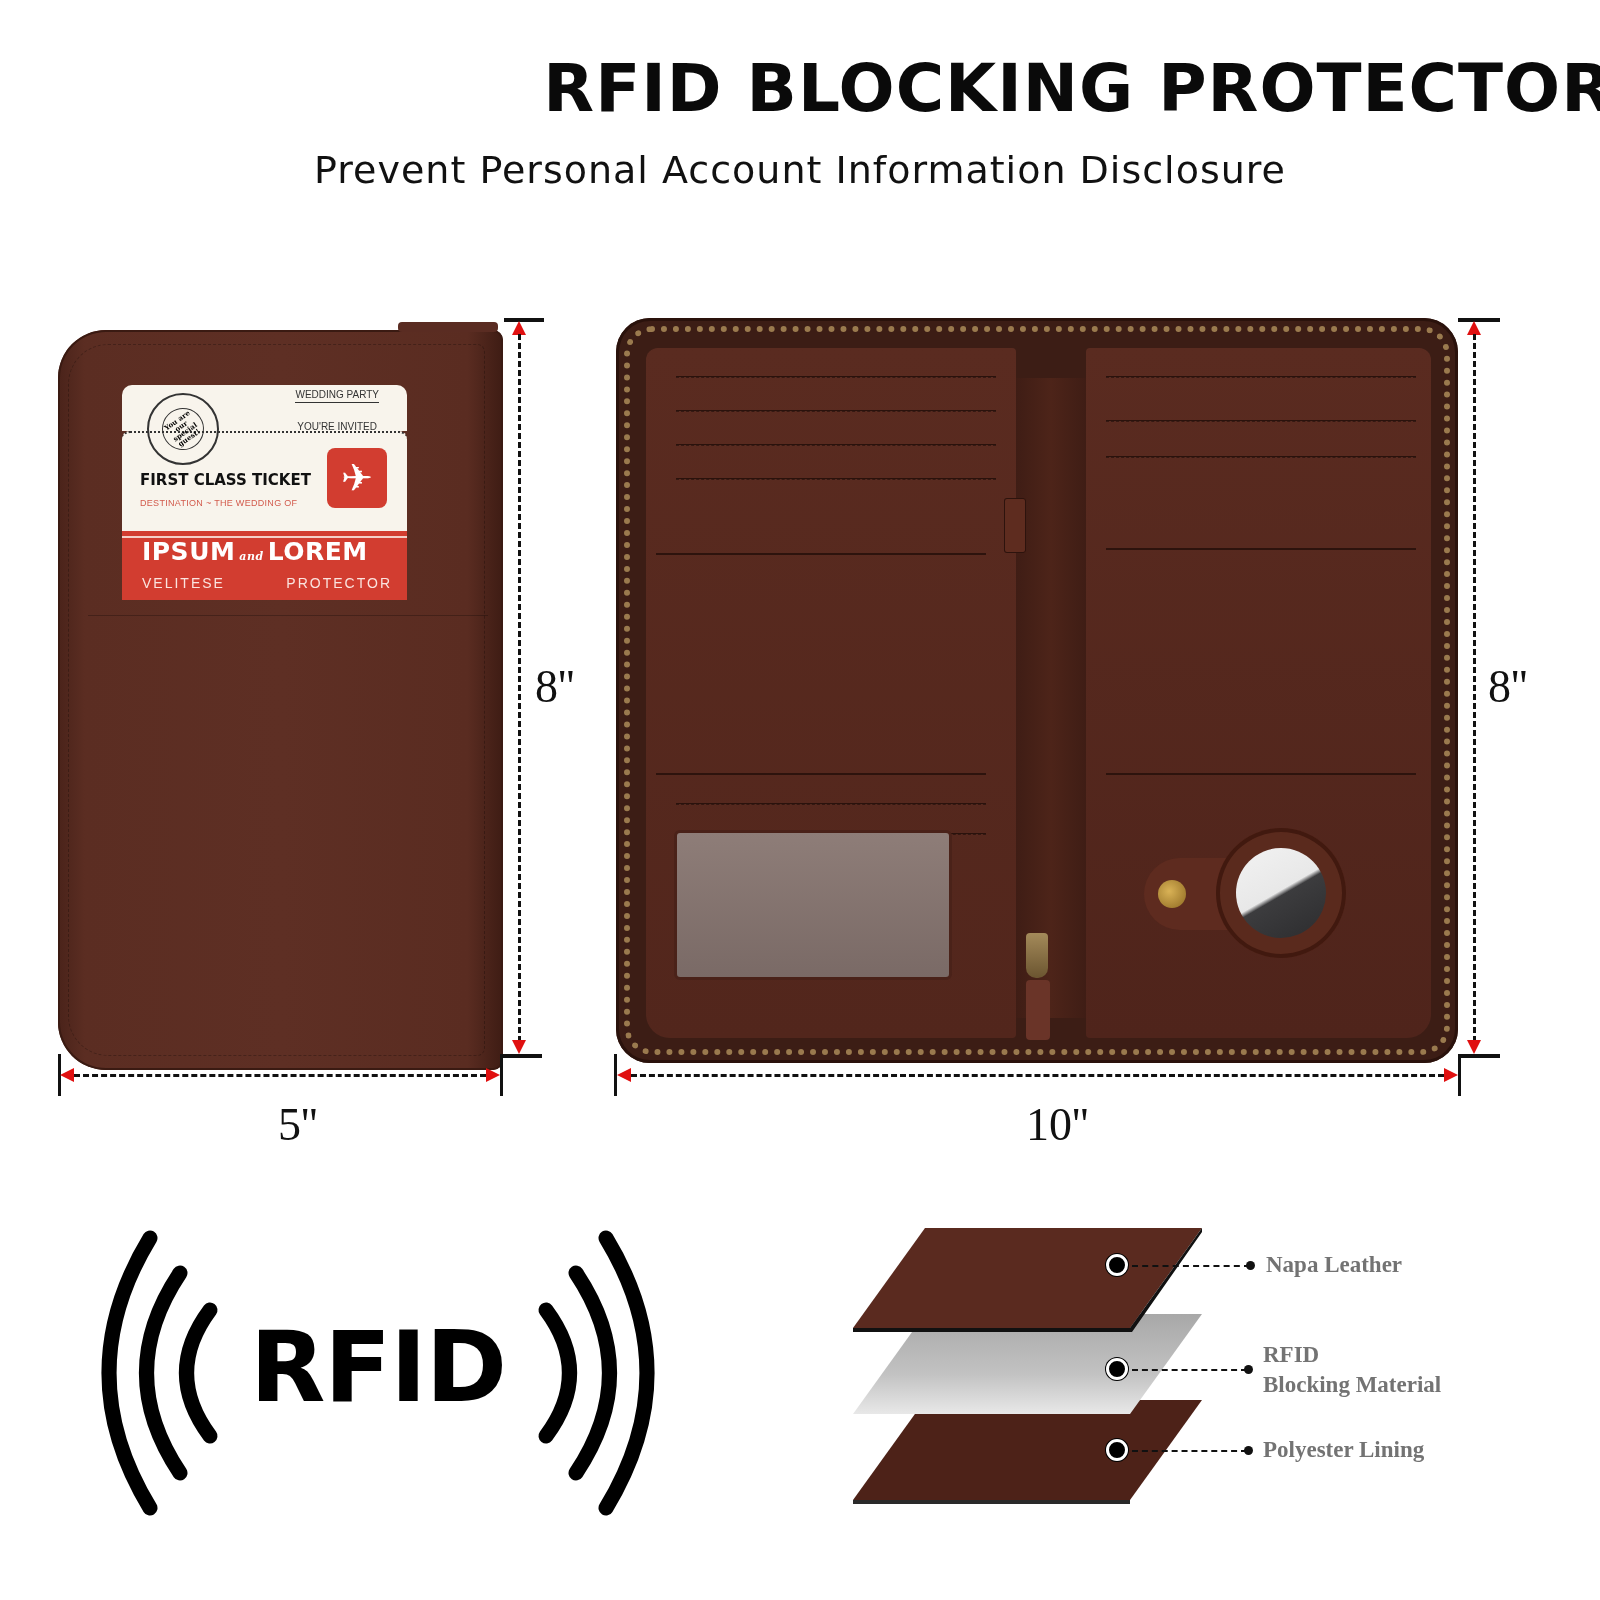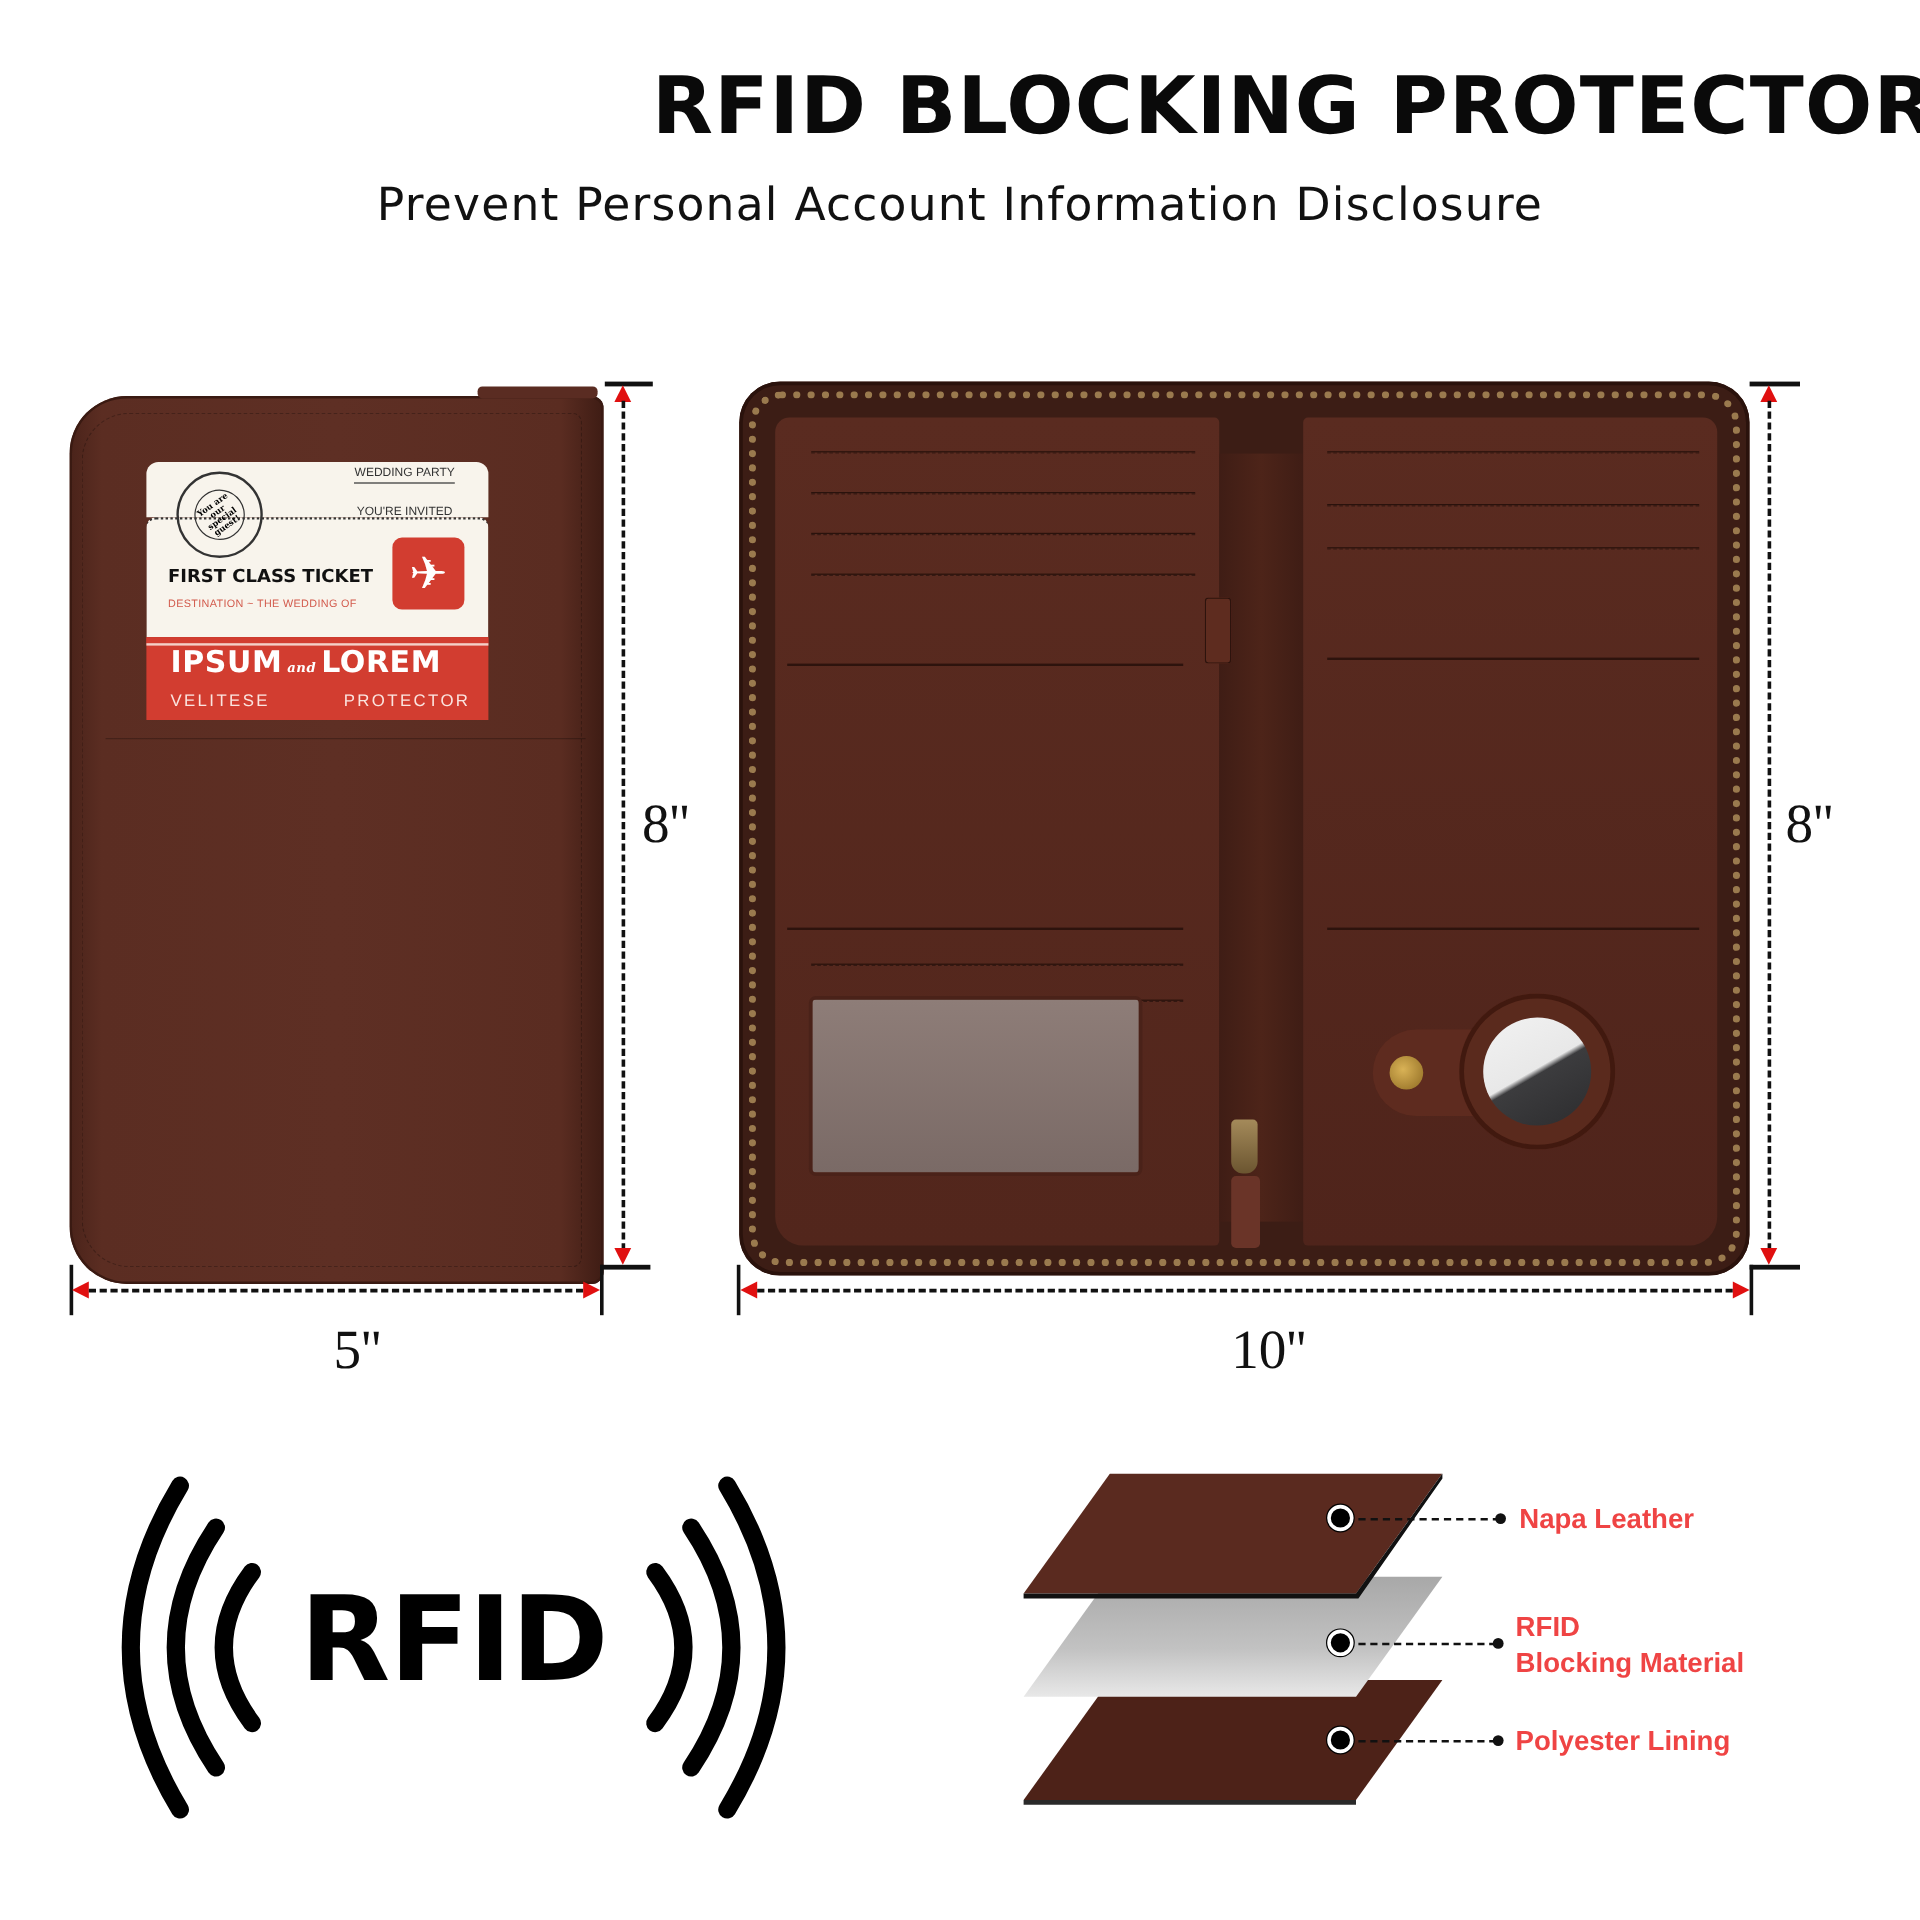--- a/index.html
+++ b/index.html
@@ -64,21 +64,21 @@
   .snap { position:absolute; left: 14px; top: 52px; width: 28px; height: 28px; border-radius:50%; background: radial-gradient(circle at 40% 40%, #d9b256, #8e6a22); }
   .holder-ring { position:absolute; left: 72px; top: 0; width: 130px; height: 130px; border-radius:50%; background:#5a2a1d; box-shadow: inset 0 0 0 4px #41190f; }
   .airtag { position:absolute; left: 92px; top: 20px; width: 90px; height: 90px; border-radius: 50%; background: linear-gradient(150deg, #f2f2f2 0%, #e8e8e8 48%, #3c3c3e 52%, #2c2c2e 100%); display:flex; align-items:center; justify-content:center; color:#f5f5f5; font-size: 34px; }
 
   
   .rfid-icon { left: 88px; top: 1228px; width: 580px; height: 290px; }
   .rfid-text { position:absolute; left: 0; width: 580px; top: 82px; text-align:center; font-family:"DejaVu Sans", sans-serif; font-weight: bold; font-size: 98px; letter-spacing: -1px; color:#000; }
 
   
   .layers { left: 850px; top: 1228px; width: 360px; height: 280px; }
-  .layer-label { font-family:Liberation Sans, sans-serif; font-weight:bold; font-size: 23px; color:#ef4444; line-height: 30px; }
+  .layer-label { font-family:Liberation Serif, serif; font-weight:bold; font-size: 23px; color:#737373; line-height: 30px; }
   .marker { width: 22px; height: 22px; border-radius: 50%; background: #000; border: 3px solid #fff; box-shadow: 0 0 0 1px #000; }
   .leader { height: 0; border-top: 2px dashed #111; }
   .leader-dot { width: 9px; height: 9px; border-radius: 50%; background:#111; }
 </style>
 </head>
 <body>
 
 <div class="abs title">RFID BLOCKING PROTECTOR</div>
 <div class="abs subtitle">Prevent Personal Account Information Disclosure</div>
 

